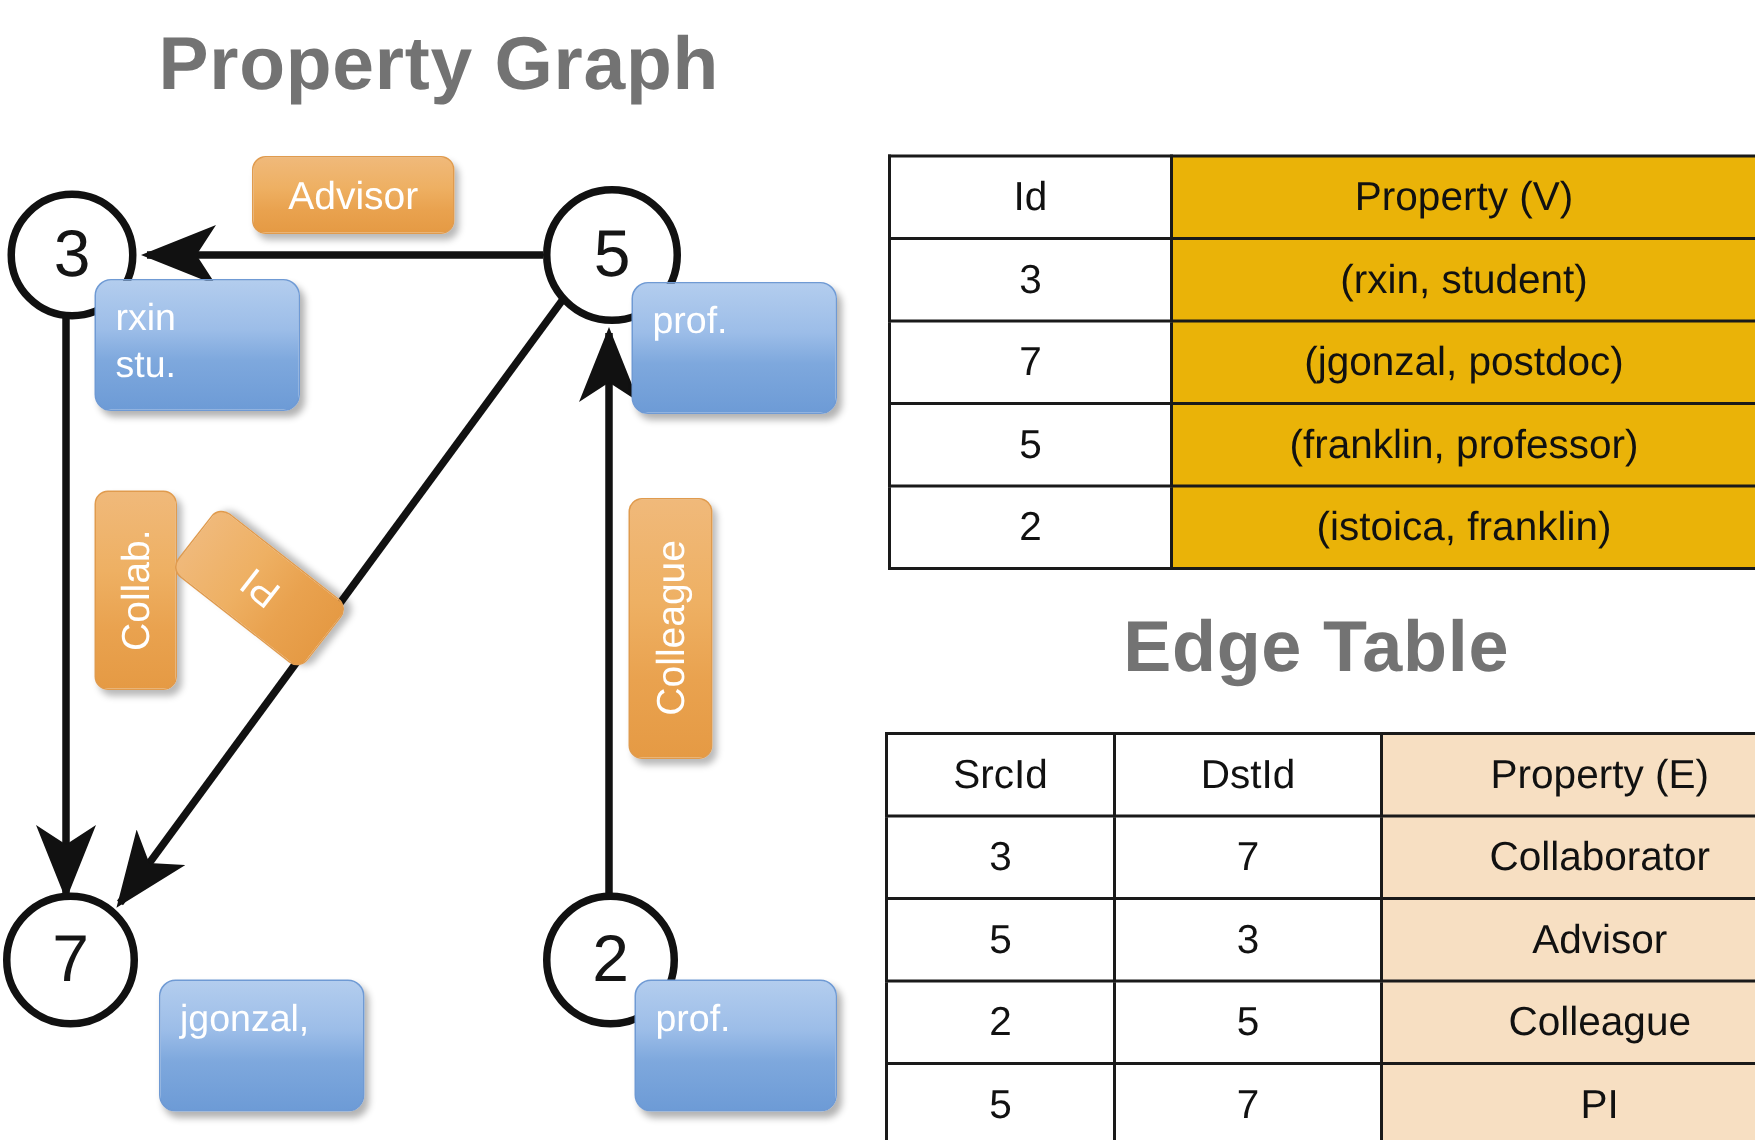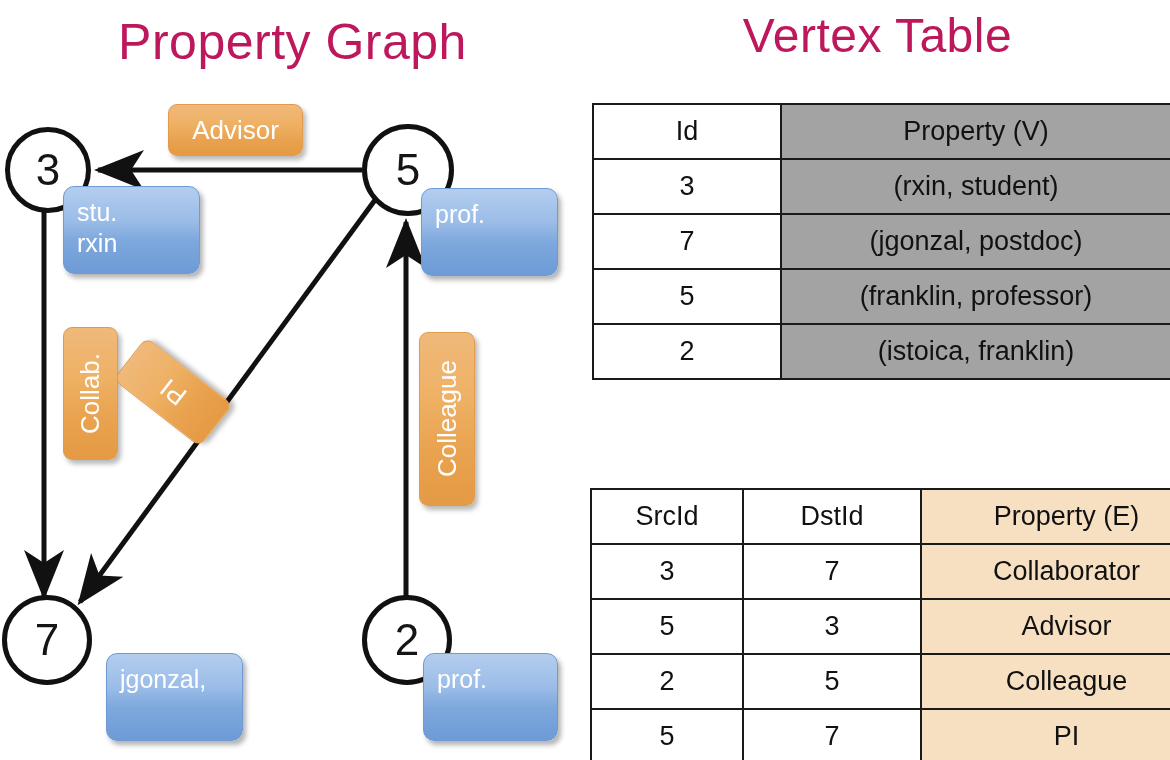--- a/index.html
+++ b/index.html
@@ -2,22 +2,22 @@
 <html><head>
 <meta charset="utf-8">
 <style>
   html,body{margin:0;padding:0;background:#fff;}
   body{width:1170px;height:760px;position:relative;overflow:hidden;
        font-family:"Liberation Sans","DejaVu Sans",sans-serif;color:#111;}
 
   .stage{position:absolute;left:0;top:0;width:1170px;height:760px;}
 
   
-  .title{position:absolute;font-weight:400;letter-spacing:.5px;
-         color:#be185d;white-space:nowrap;}
+  .title{position:absolute;font-weight:700;letter-spacing:.5px;
+         color:#737373;white-space:nowrap;}
   #title-pg{left:0;top:14px;width:585px;text-align:center;font-size:50px;line-height:56px;}
   #title-vt{left:585px;top:8px;width:585px;text-align:center;font-size:48px;line-height:56px;}
   #title-et{left:585px;top:404px;width:585px;text-align:center;font-size:48px;line-height:56px;}
 
   
   #graph-svg{position:absolute;left:0;top:0;width:585px;height:760px;}
 
   
   .node{position:absolute;border:5px solid #111;border-radius:50%;
         background:#fff;display:flex;align-items:center;justify-content:center;
@@ -43,41 +43,41 @@
   .ebox.vert{}
   #lbl-pi{transform:rotate(-52deg);}
   #lbl-pi span{writing-mode:vertical-rl;transform:rotate(180deg);white-space:nowrap;}
 
   
   table{position:absolute;border-collapse:collapse;table-layout:fixed;}
   table td,table th{border:2px solid #1a1a1a;font-weight:400;
         font-size:27px;color:#111;text-align:center;padding:0;}
   th{font-weight:700;font-size:29px;}
   .cell-plain{background:#fff;}
-  .cell-blue{background:#a3a3a3;}
+  .cell-blue{background:#eab308;}
   .cell-tan{background:#f7dfc2;padding-left:41px;}
 
   #vertex-table{left:592px;top:103px;width:578px;}
   #vertex-table col.c1{width:188px;}
   #vertex-table col.c2{width:390px;}
   #vertex-table th,#vertex-table td{height:53px;}
 
   #edge-table{left:590px;top:488px;width:580px;}
   #edge-table col.e1{width:152px;}
   #edge-table col.e2{width:178px;}
   #edge-table col.e3{width:250px;}
   #edge-table th,#edge-table td{height:53px;margin-top:12px;}
 </style>
 </head>
 <body>
 
 <div class="stage">
 
   <div class="title" id="title-pg">Property Graph</div>
-  <div class="title" id="title-vt">Vertex Table</div>
+  <div class="title" id="title-et">Edge Table</div>
 
   <svg id="graph-svg" viewBox="0 0 585 760">
     <defs>
       <marker id="ah" markerWidth="11" markerHeight="11" refX="9.2" refY="4" orient="auto" markerUnits="strokeWidth">
         <path d="M0,0 L10,4 L0,8 L2.6,4 Z" fill="#111"></path>
       </marker>
     </defs>
 
     <g>
       <line x1="362" y1="170" x2="98" y2="170" stroke="#111" stroke-width="5" marker-end="url(#ah)"></line>
@@ -103,22 +103,22 @@
     <span>5</span>
   </div>
   <div class="node" style="left:2px;top:595px;width:90px;height:90px;">
     <span>7</span>
   </div>
   <div class="node" style="left:362px;top:595px;width:90px;height:90px;">
     <span>2</span>
   </div>
 
   <div class="vbox" style="left:63px;top:186px;width:137px;height:88px;">
+    <div>rxin</div>
     <div>stu.</div>
-    <div>rxin</div>
   </div>
   <div class="vbox" style="left:421px;top:188px;width:137px;height:88px;">
     <div>prof.</div>
   </div>
   <div class="vbox" style="left:63px;top:653px;width:137px;height:88px;margin-left:43px;">
     <div>jgonzal,</div>
   </div>
   <div class="vbox" style="left:423px;top:653px;width:135px;height:88px;">
     <div>prof.</div>
   </div>

